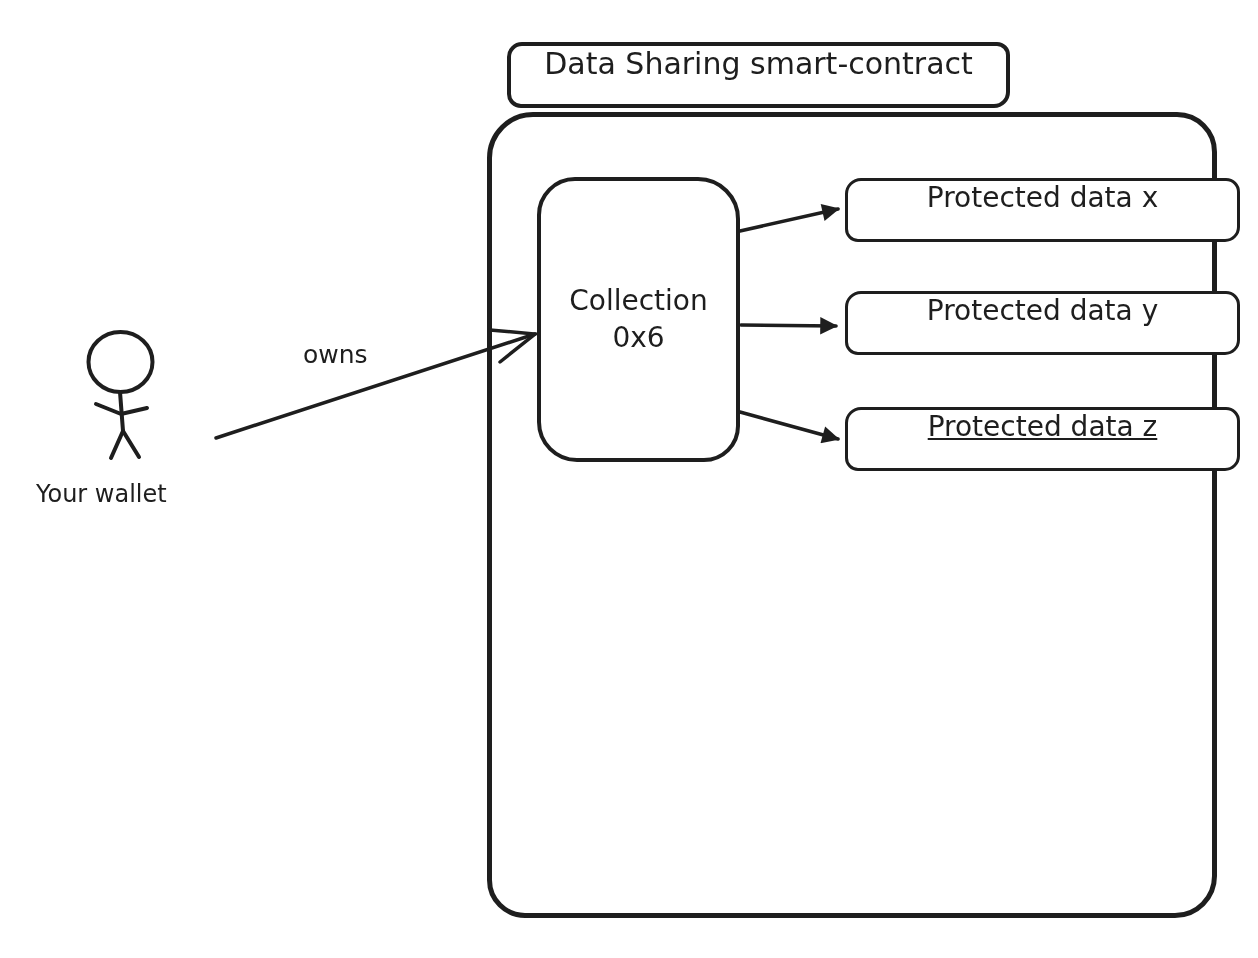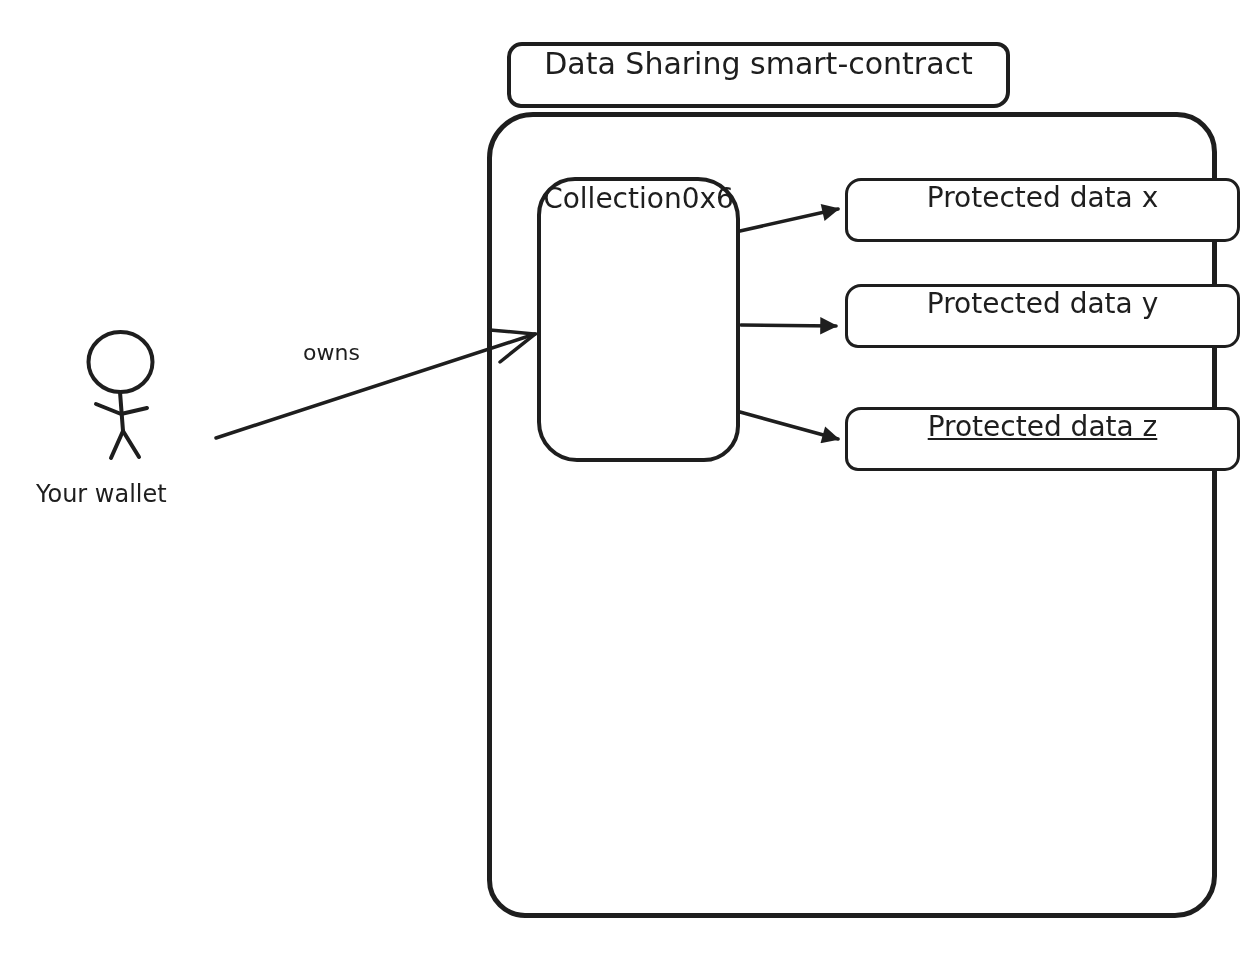--- a/index.html
+++ b/index.html
@@ -42,40 +42,40 @@
     font-size:30px;
     z-index:3;
   }
   .collection-box{
     left:537px; top:177px; width:203px; height:285px;
     border-width:4.5px;
     border-radius:38px 42px 36px 40px;
     font-size:28px;
     line-height:1.3;
     z-index:2;
-    flex-direction:row;
+    flex-direction:column;
   }
   .pd-box{
     left:845px; width:395px; height:64px;
     border-width:3.5px;
     border-radius:16px 14px 15px 13px;
     font-size:28px;
     z-index:2;
   }
   .pd-x{ top:178px; }
-  .pd-y{ top:284px; }
+  .pd-y{ top:291px; }
   .pd-z{ top:407px;text-decoration:underline; }
   .floating-label{
     position:absolute;
     white-space:nowrap;
     z-index:4;
   }
   .owns-label{
     left:303px; top:340px;
-    font-size:22px;
+    font-size:25px;
   }
   .actor-label{
     left:36px; top:478px;
     font-size:24px;
     line-height:1.34;
   }
   svg.overlay{
     position:absolute;
     left:0; top:0;
     width:1258px;

